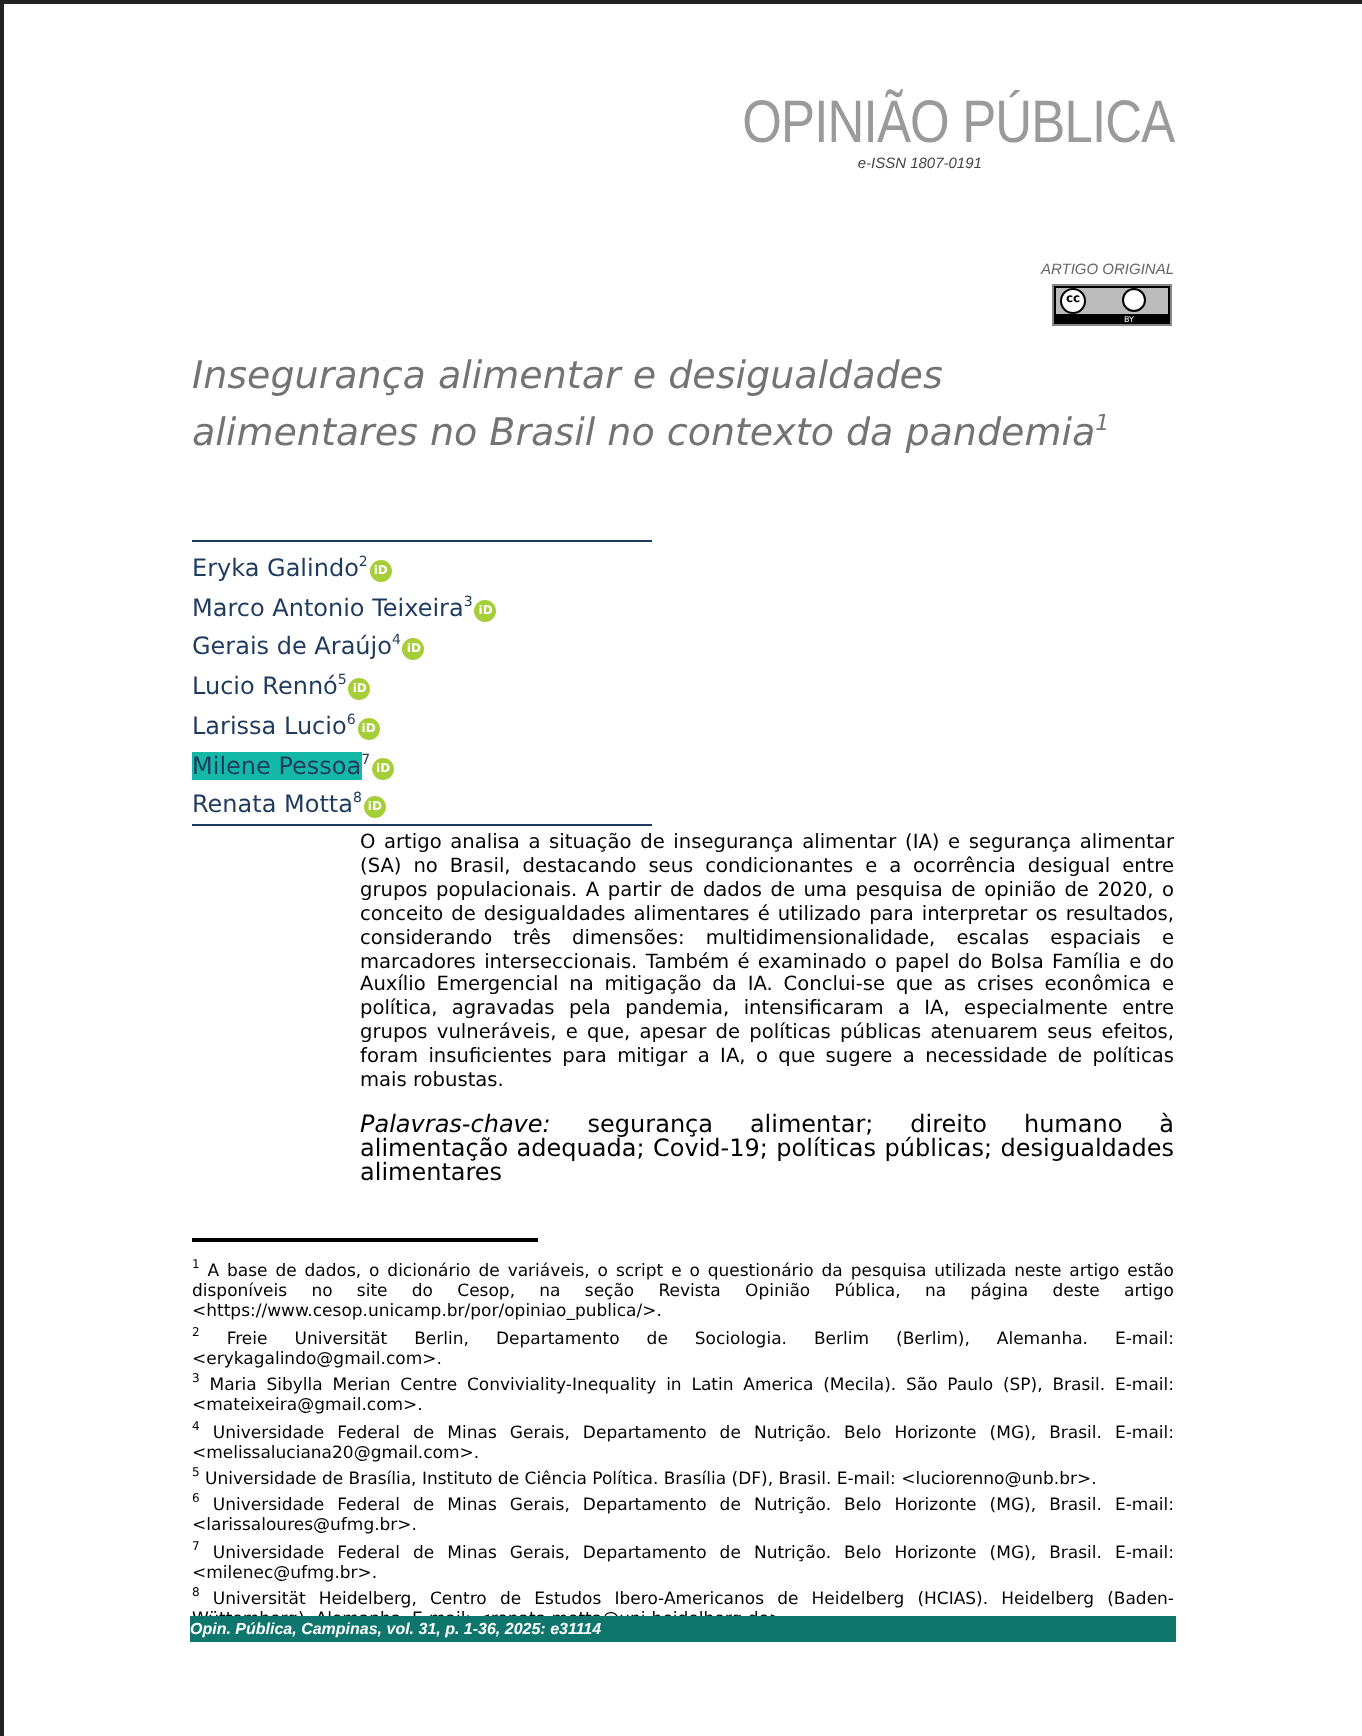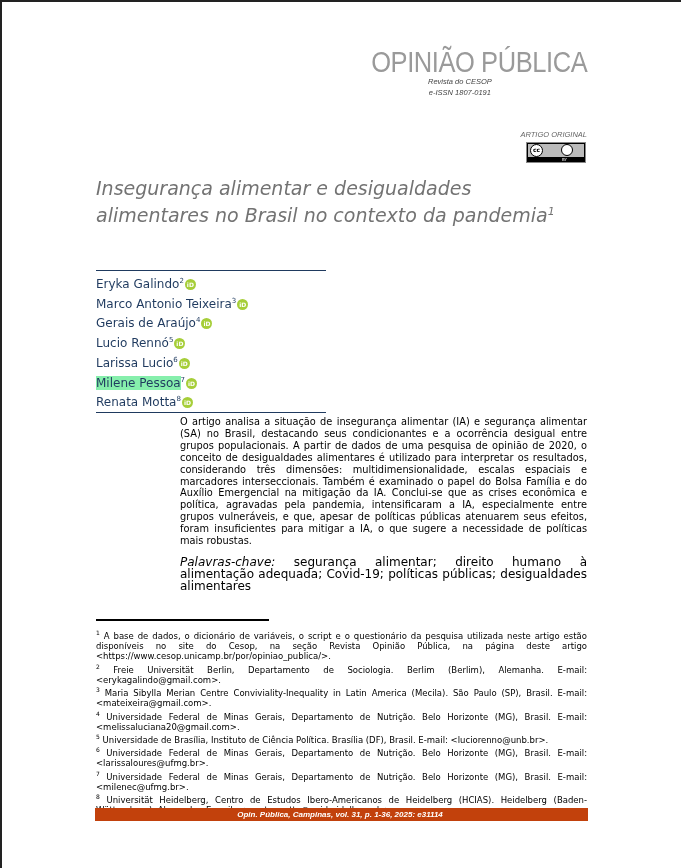--- a/index.html
+++ b/index.html
@@ -15,43 +15,42 @@
   .cc-inner { position:absolute; left:1px; top:1px; width:56px; height:13px; background:#bbb; }
   .cc-circle { position:absolute; left:3px; top:1px; width:13px; height:13px; border-radius:50%; background:#fff; border:1.5px solid #000; box-sizing:border-box; font-size:6px; font-weight:bold; line-height:10px; text-align:center; }
   .by-circle { position:absolute; left:34px; top:1px; width:12px; height:12px; border-radius:50%; background:#fff; border:1.5px solid #000; box-sizing:border-box; }
   .by-label { position:absolute; left:35px; top:14px; font-size:4px; color:#fff; }
 
   .title { position:absolute; left:96px; top:176px; width:480px; font-family:"DejaVu Sans", sans-serif; font-size:19px; line-height:24px; color:#737373;font-style:italic; }
   .title sup { font-size:11px; }
 
   .authors { position:absolute; left:96px; top:270px; width:230px; border-top:1.5px solid #1f3a5f; border-bottom:1.5px solid #1f3a5f; padding-top:2px; padding-bottom:1px; }
   .author { font-size:12px; line-height:16.7px; color:#1f3a5f; white-space:nowrap; }
-  .author .nm.sel { background:#86efac;text-align:center; }
+  .author .nm.sel { background:#14b8a6;text-align:center; }
   .author sup { font-size:7px; }
   .orcid { display:inline-block; width:11px; height:11px; border-radius:50%; background:#a6ce39; color:#fff; font-size:6px; font-weight:bold; line-height:11px; text-align:center; vertical-align:1px; margin-left:1px; }
 
   .abstract { position:absolute; left:180px; top:416px; width:407px; font-size:9.8px; line-height:11.9px; text-align:justify; color:#000; }
   .keywords { position:absolute; left:180px; top:557px; width:407px; font-size:12px; line-height:11.9px; text-align:justify; }
   .keywords .kw-label { font-style:italic; }
 
   .fn-rule { position:absolute; left:96px; top:619px; width:173px; height:2px; background:#000; }
   .footnotes { position:absolute; left:96px; top:628px; width:491px; font-size:8.5px; line-height:10.3px; text-align:justify; }
   .footnote sup { font-size:6px; }
 
-  .footer-bar { position:absolute; left:95px; top:808px; width:493px; height:13px; background:#c2410c; color:#fff; text-align:center; font-family:"Liberation Sans", sans-serif; font-style:italic; font-weight:bold; font-size:8px; line-height:13px; padding-right:3px; box-sizing:border-box; }
+  .footer-bar { position:absolute; left:95px; top:808px; width:493px; height:13px; background:#0f766e; color:#fff; text-align:left; font-family:"Liberation Sans", sans-serif; font-style:italic; font-weight:bold; font-size:8px; line-height:13px; padding-right:3px; box-sizing:border-box; }
 </style>
 </head>
 <body>
 
 <div class="frame-top"></div>
 <div class="frame-left"></div>
 
 <div class="masthead">
   <div class="journal-name">OPINIÃO PÚBLICA</div>
-  <div class="meta-line">Revista do CESOP</div>
   <div class="meta-line">e-ISSN 1807-0191</div>
 </div>
 <div class="article-type">ARTIGO ORIGINAL</div>
 <div class="cc-badge">
   <div class="cc-inner"></div>
   <div class="cc-circle">cc</div>
   <div class="by-circle"></div>
   <div class="by-label">BY</div>
 </div>
 

